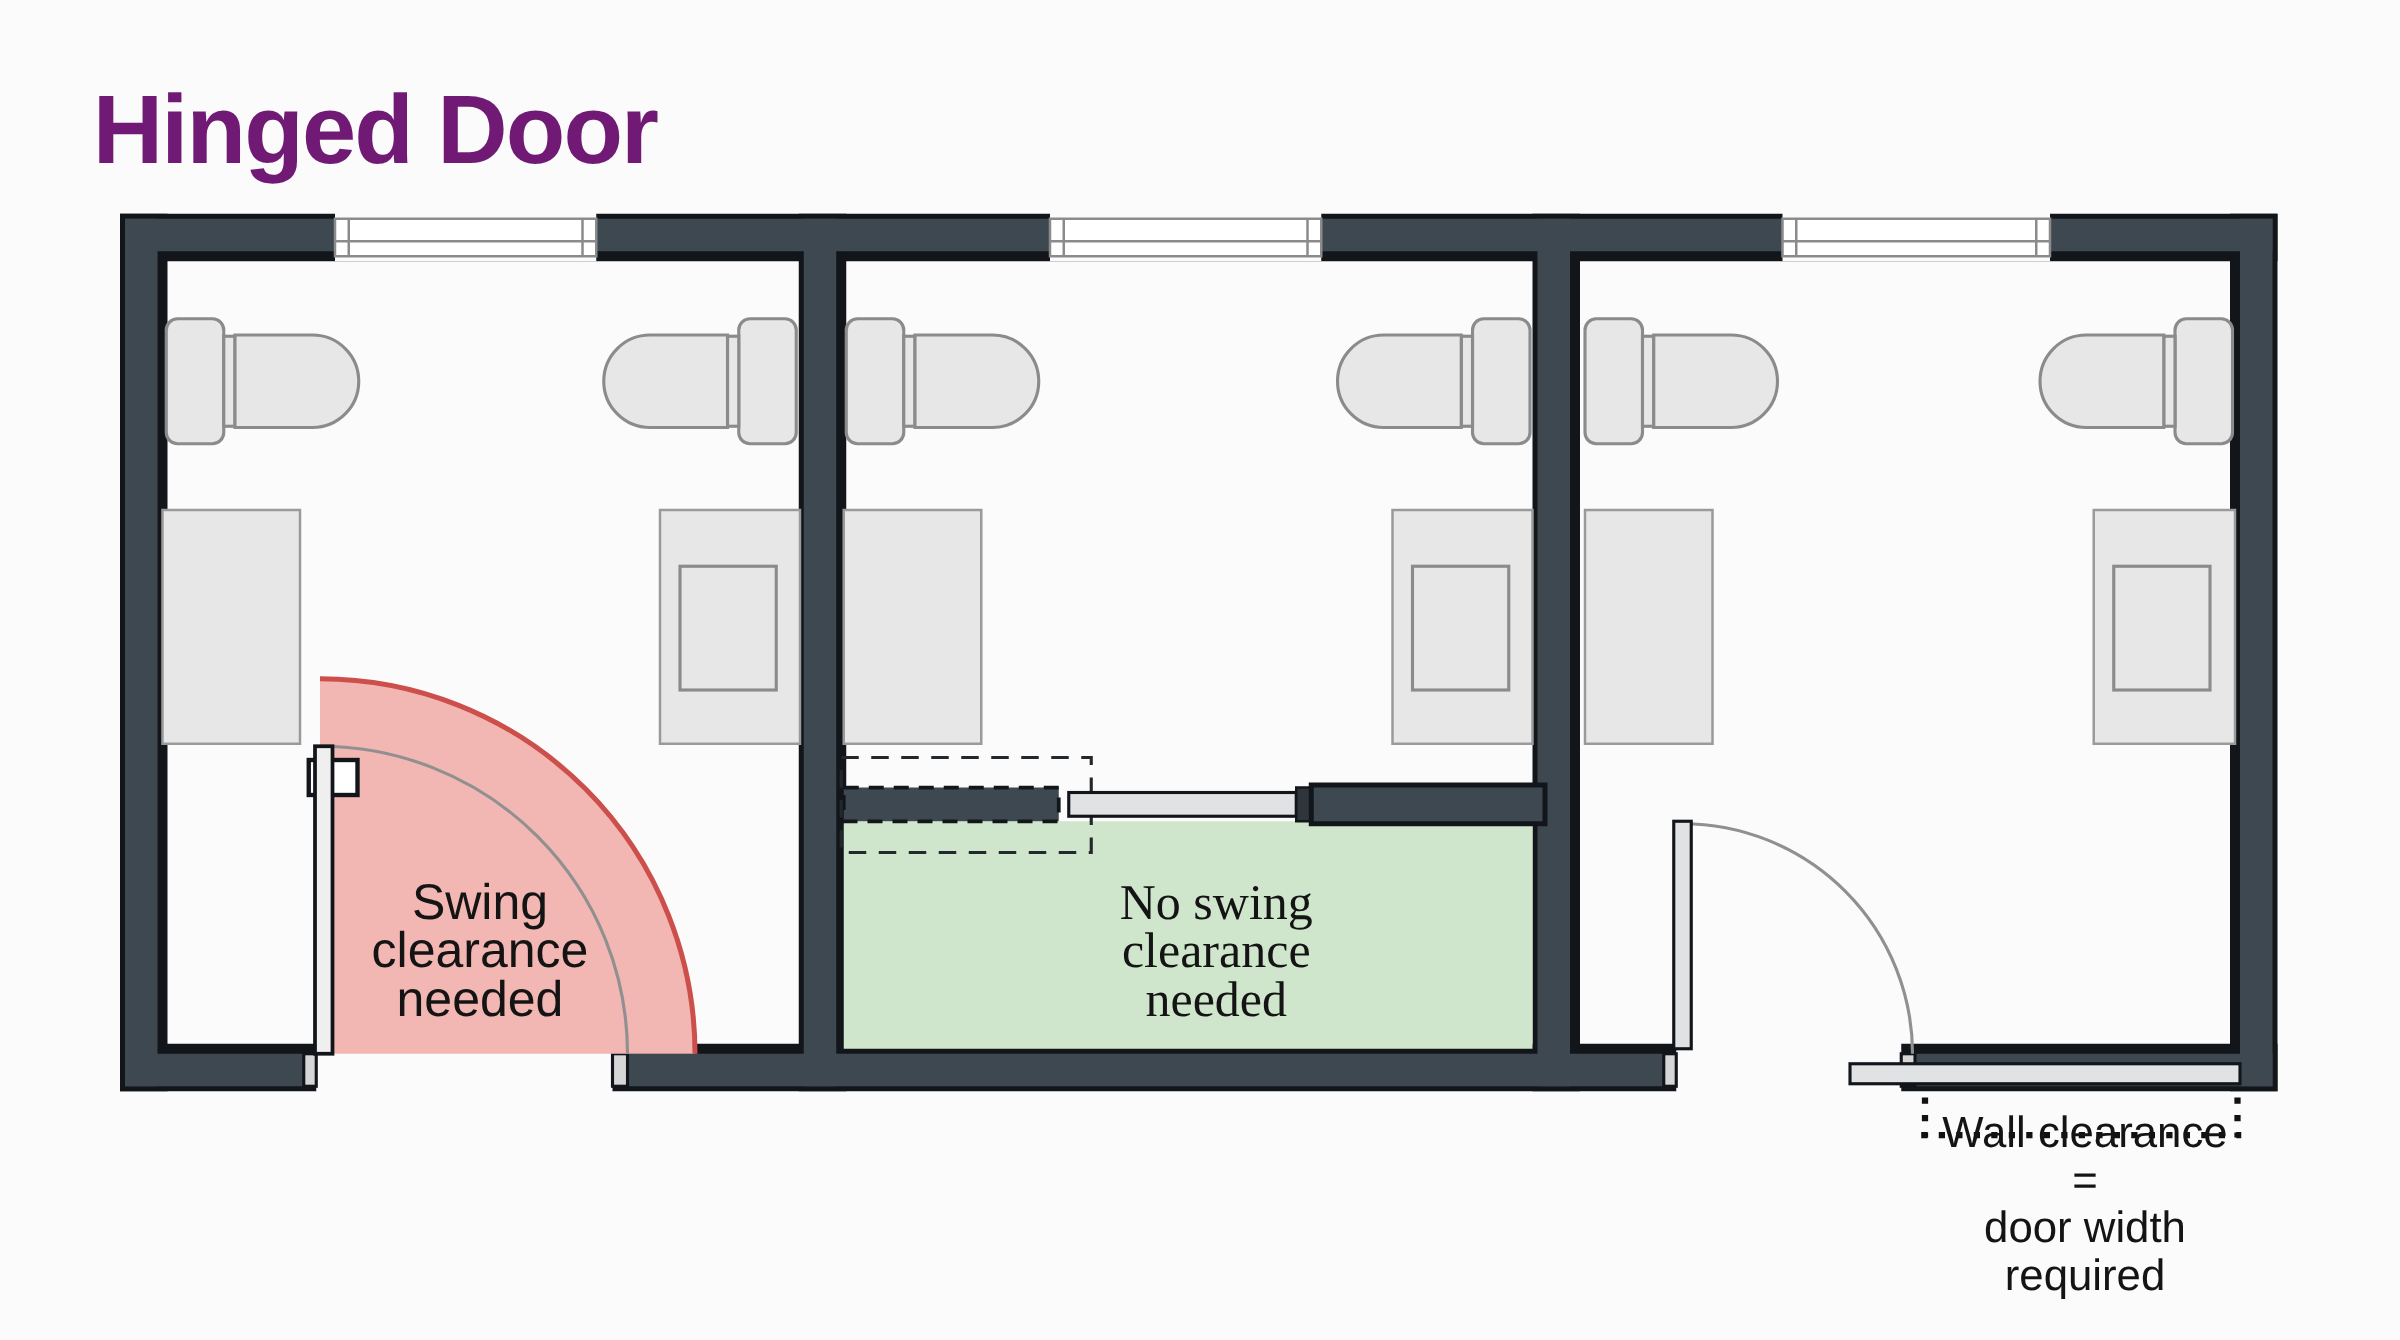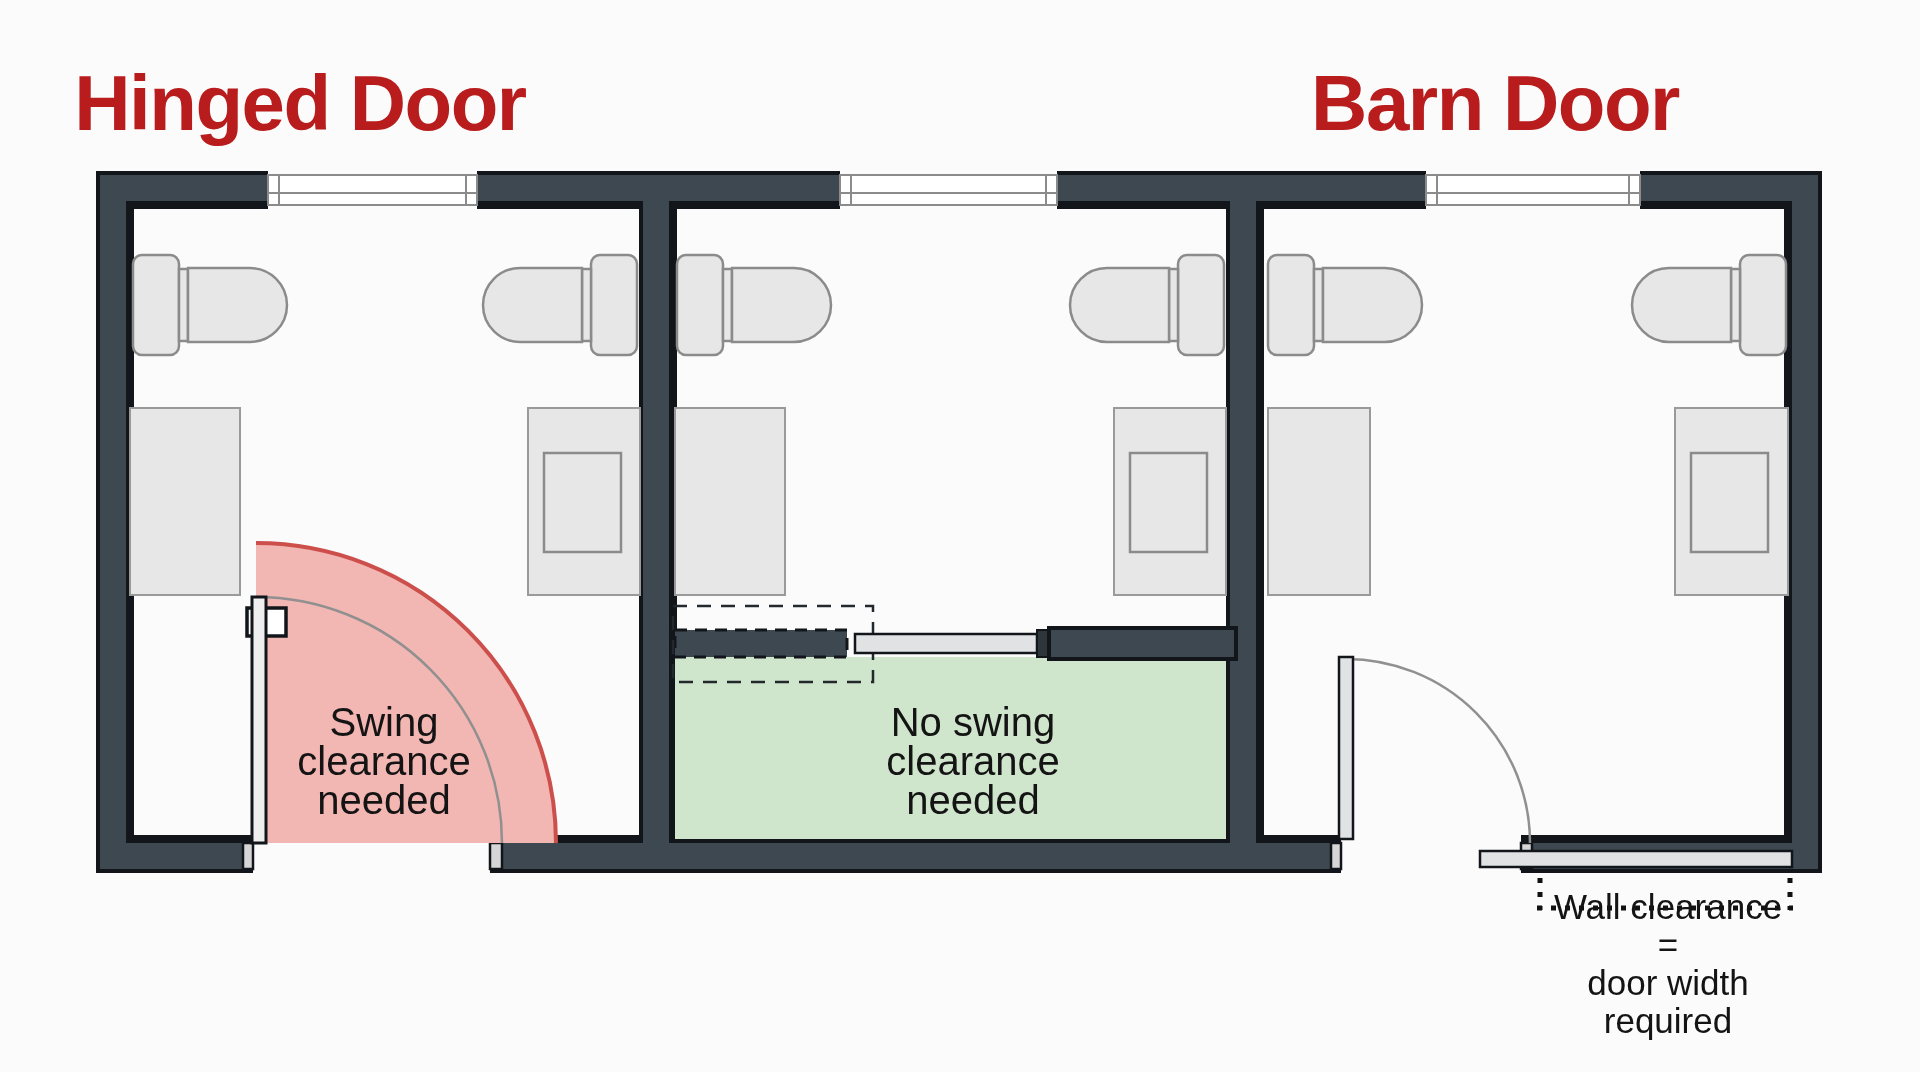--- a/index.html
+++ b/index.html
@@ -7,21 +7,21 @@
     --fixture_fill:#e7e7e7; --fixture_stroke:#8b8b8b; --vanity_stroke:#9a9a9a;
     --red_fill:#f2b6b3; --red_stroke:#cc4f4b; --green_fill:#cfe6cc;
     --gray_arc:#909090; --jamb:#d6d6d6; --door_panel:#e0e2e4; --text:#141414;
   }
   html,body{margin:0;padding:0;}
   body{width:1920px;height:1072px;background:var(--bg);position:relative;overflow:hidden;
        font-family:"Liberation Sans", sans-serif;color:var(--text);}
   .stage{position:absolute;inset:0;}
   svg{position:absolute;left:0;top:0;}
   .lbl{position:absolute;transform:translate(-50%,-50%);text-align:center;white-space:pre-line;}
-  .title{font-size:78px;font-weight:700;letter-spacing:-1.5px;color:#b91c1c;line-height:1;}
+  .title{font-size:78px;font-weight:700;letter-spacing:-1.5px;color:#701a75;line-height:1;}
   .room-label{font-size:40px;line-height:0.97;font-weight:400;}
   .caption{font-size:35px;line-height:1.09;font-weight:400;}
   
   .wall-black{fill:var(--outline);}
   .wall-fill{fill:var(--wall);}
   .erase{fill:var(--bg);}
   .win{fill:#ffffff;stroke:var(--fixture_stroke);stroke-width:2;}
   .winline{stroke:var(--fixture_stroke);stroke-width:2;fill:none;}
   .jamb{fill:var(--jamb);stroke:var(--outline);stroke-width:2.5;}
   .fixture{fill:var(--fixture_fill);stroke:var(--fixture_stroke);stroke-width:2.5;}
@@ -168,23 +168,22 @@
       <rect class="panel" x="1480" y="851" width="312" height="16"></rect>
       <g>
         <line class="dots" x1="1540" y1="878" x2="1540" y2="910"></line>
         <line class="dots" x1="1790" y1="878" x2="1790" y2="910"></line>
         <line class="dots" x1="1537" y1="908" x2="1793" y2="908"></line>
       </g>
     </g>
   </svg>
 
   <div class="lbl title" style="left:300px;top:103px;">Hinged Door</div>
-  <div class="lbl title" style="left:1495px;top:103px;">Barn Door</div>
 
   <div class="lbl room-label" style="left:384px;top:761px;">Swing
 clearance
 needed</div>
-  <div class="lbl room-label" style="left:973px;top:761px;">No swing
+  <div class="lbl room-label" style="left:973px;top:761px;font-family:Liberation Serif, serif;">No swing
 clearance
 needed</div>
   <div class="lbl caption" style="left:1668px;top:964px;">Wall clearance =
 door width required</div>
 </div>
 
 </body></html>

